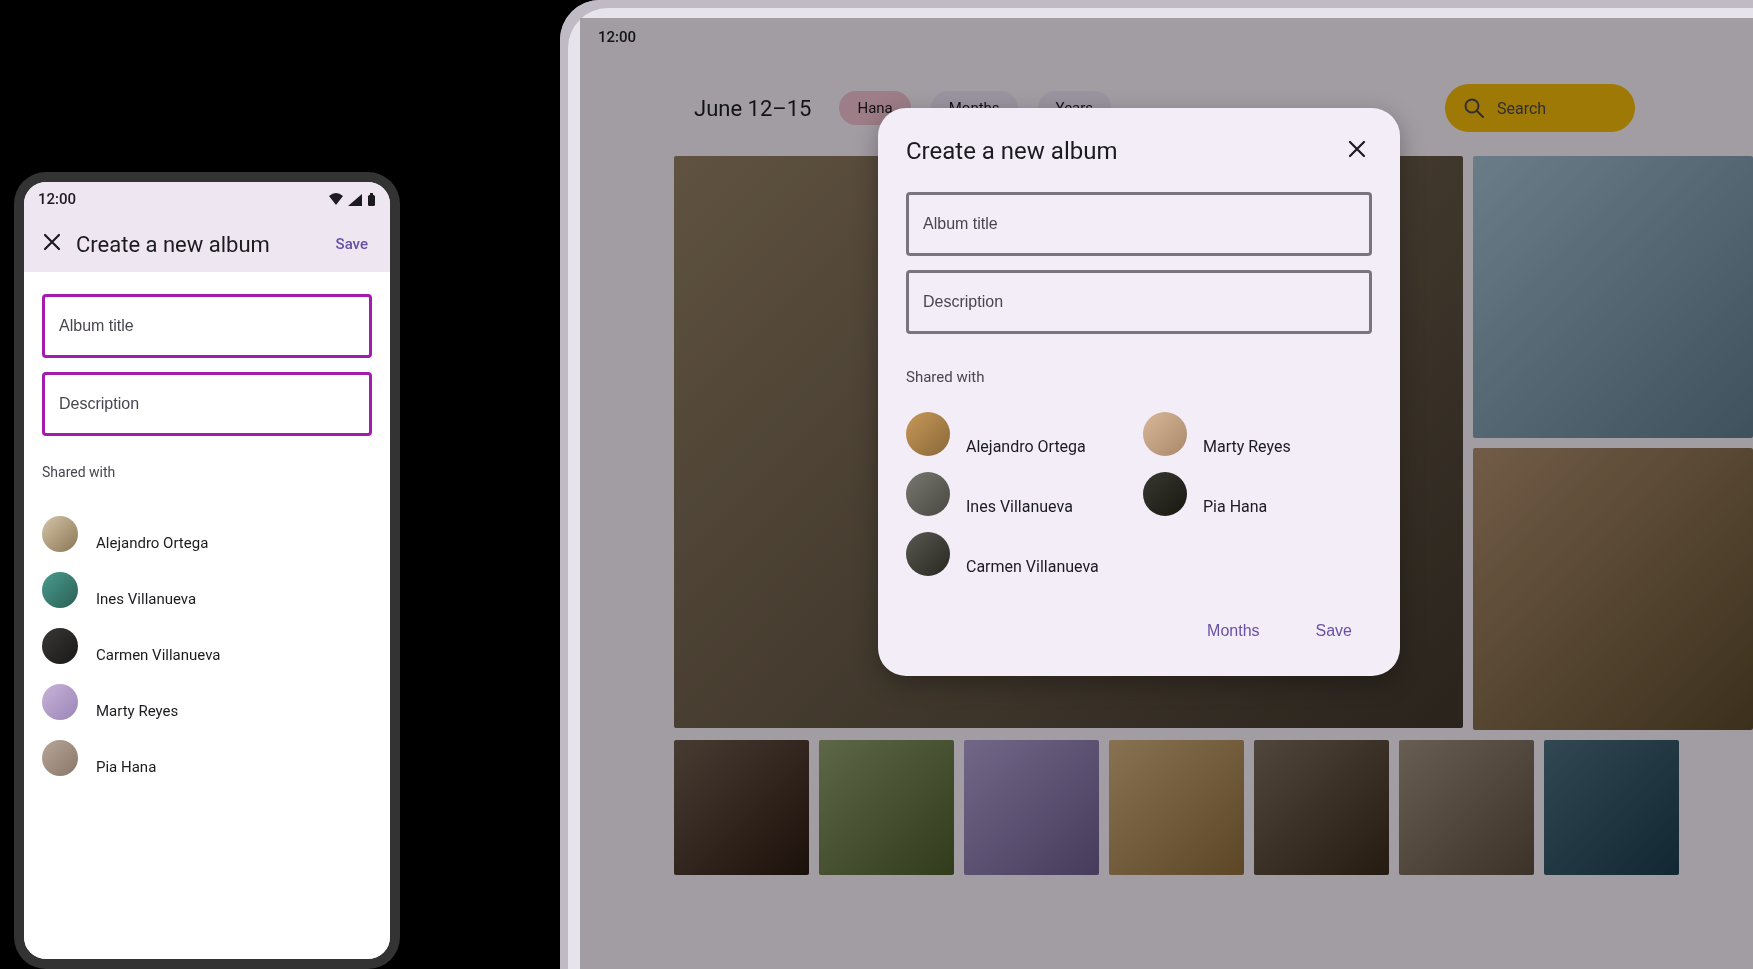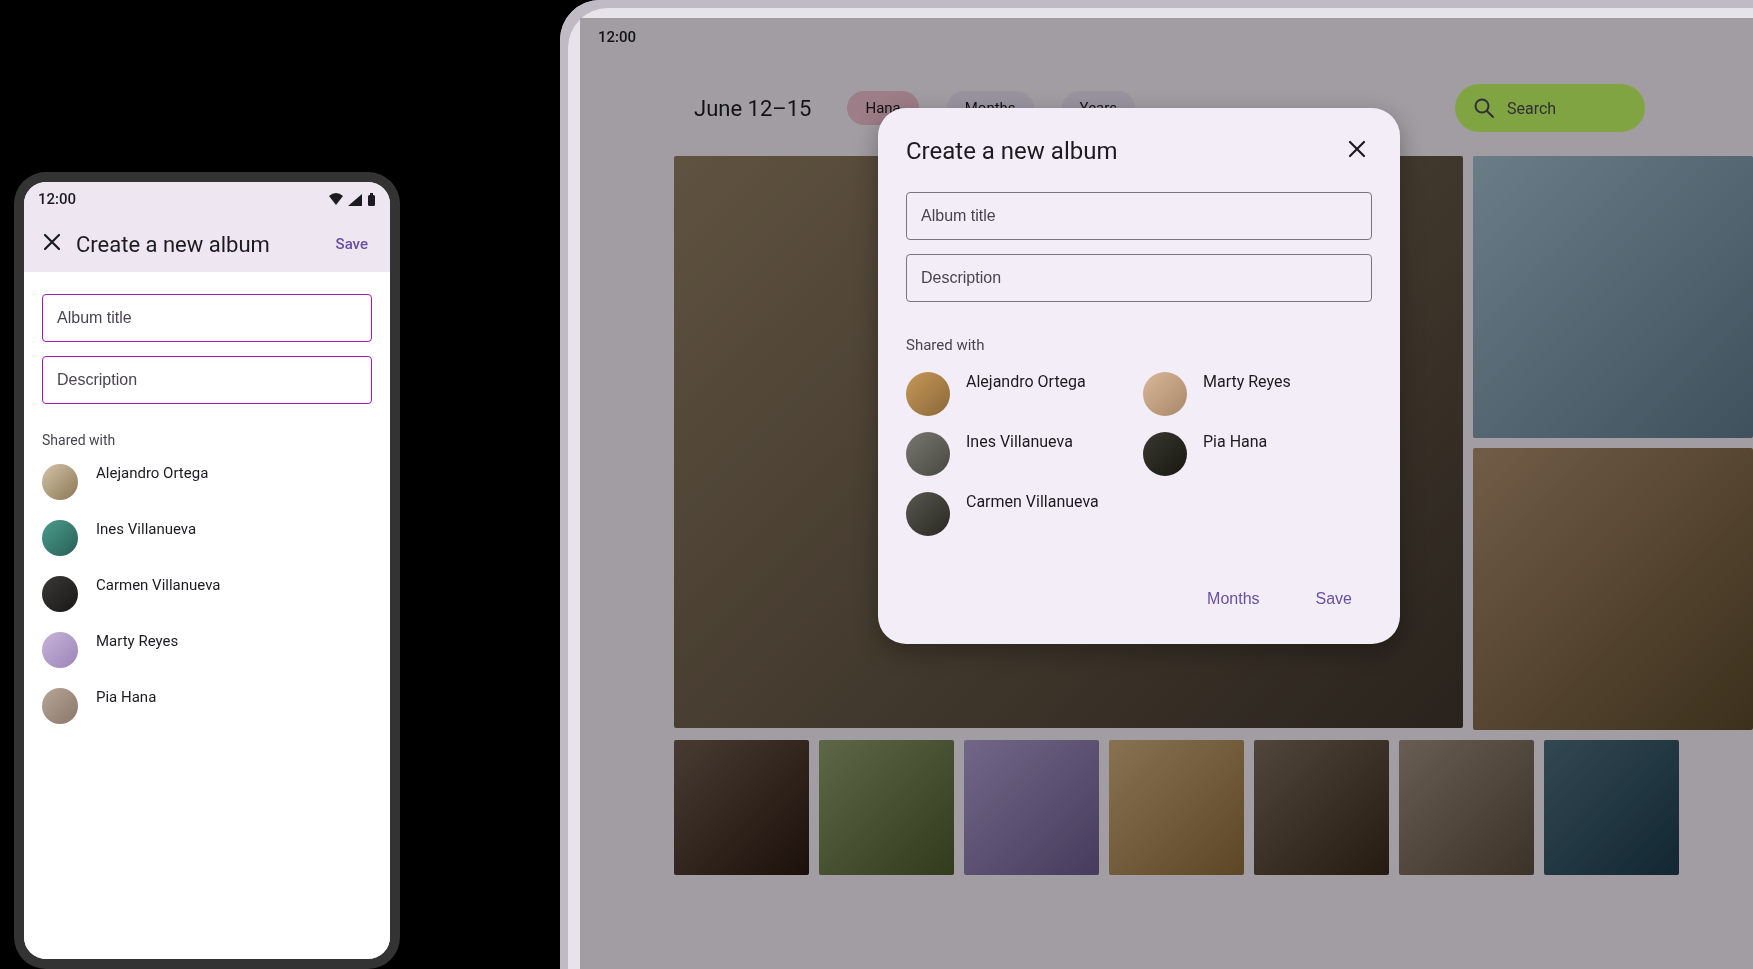--- a/index.html
+++ b/index.html
@@ -70,39 +70,39 @@
     cursor: pointer;
   }
   .phone-body {
     flex: 1;
     background: #fff;
     padding: 22px 18px;
     overflow: auto;
   }
   .text-field {
     width: 100%;
-    border: 1px solid #a21caf;
+    border: 3px solid #a21caf;
     border-radius: 4px;
-    height: 48px;
+    height: 64px;
     padding: 0 14px;
     font-size: 16px;
     color: #49454F;
     background: transparent;
     margin-bottom: 14px;
   }
   .text-field::placeholder { color: #49454F; }
   .section-label {
     font-size: 14px;
     color: #49454F;
     margin-top: 14px;
     margin-bottom: 16px;
   }
   .contact {
     display: flex;
-    align-items: flex-start;
+    align-items: flex-end;
     gap: 18px;
     height: 56px;
     cursor: pointer;
   }
   .avatar {
     width: 36px;
     height: 36px;
     border-radius: 50%;
     flex-shrink: 0;
   }
@@ -141,26 +141,26 @@
     left: 18px;
     top: 10px;
     font-size: 15px;
     font-weight: 500;
     color: #1C1B1F;
   }
   .tablet-toolbar {
     position: absolute;
     top: 62px;
     left: 0;
-    right: 8px;
+    right: 18px;
     height: 56px;
     display: flex;
     align-items: center;
     padding: 0 100px 0 114px;
-    gap: 28px;
+    gap: 20px;
   }
   .date-range {
     font-size: 22px;
     color: #1C1B1F;
     margin-right: 8px;
   }
   .chip {
     padding: 8px 18px;
     border-radius: 999px;
     background: #E2DBEA;
@@ -172,21 +172,21 @@
   .chip.selected::before {
     content:"";
     position:absolute;
     left:-6px; top:-2px; right:-2px; bottom:-2px;
     border-radius:999px;
     background: rgba(232,184,200,0.4);
     z-index:-1;
   }
   .search-pill {
     margin-left: auto;
-    background: #bef264;
+    background: #eab308;
     border-radius: 999px;
     height: 48px;
     width: 190px;
     display: flex;
     align-items: center;
     padding: 0 18px;
     gap: 12px;
     color: #49454F;
     cursor: text;
   }

